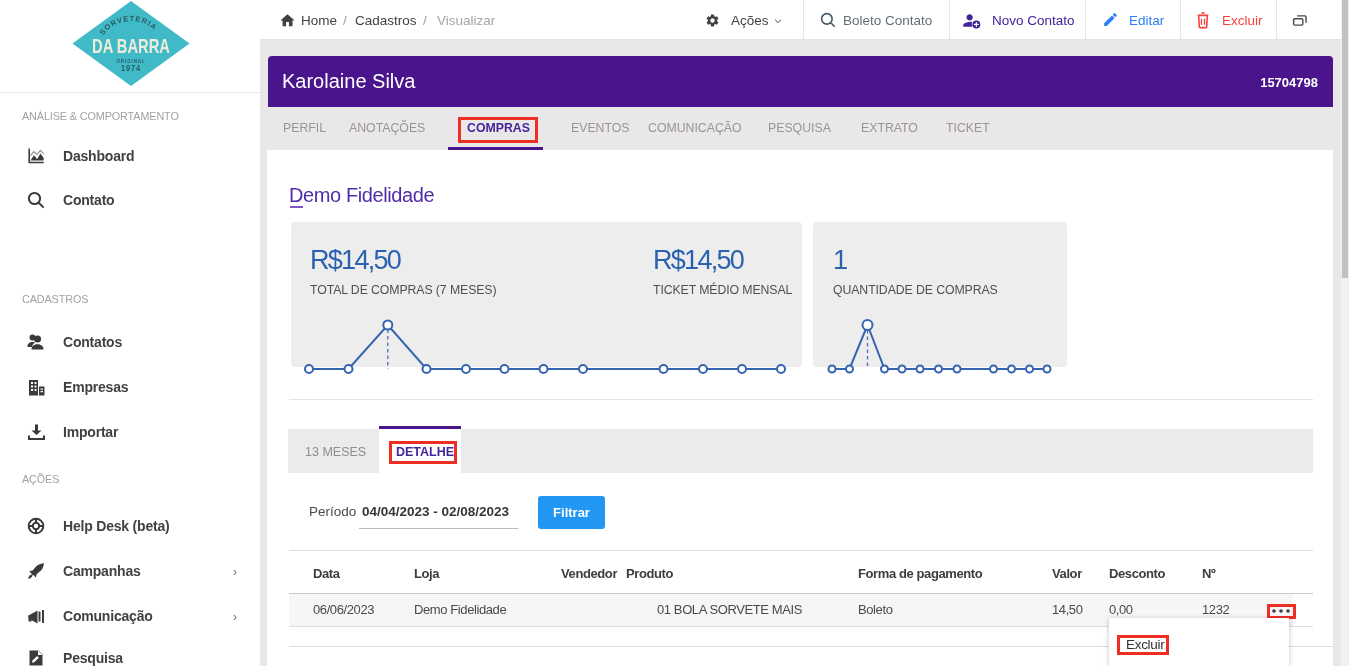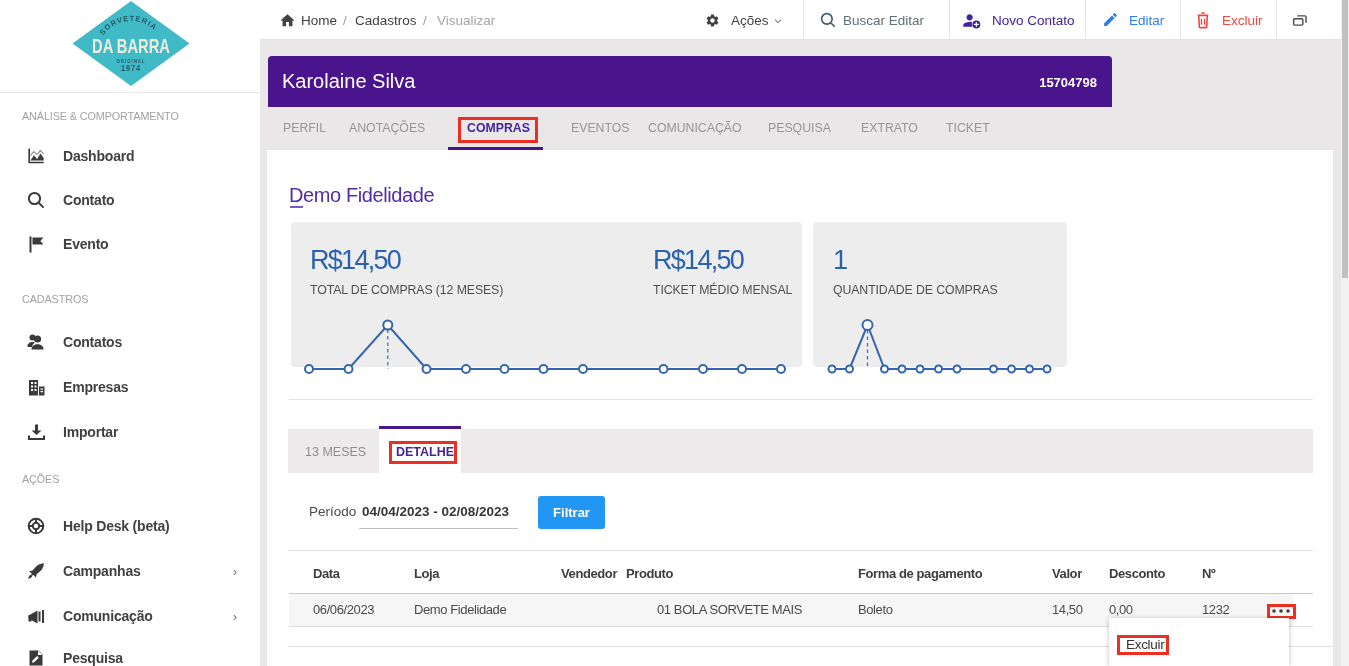--- a/index.html
+++ b/index.html
@@ -16,21 +16,21 @@
 .nav-item svg { position:absolute; left:27px; top:0px; }
 .nav-arrow { position:absolute; left:233px; top:3px; font-size:12px; color:#6f6c70; }
 
 
 #topnav { position:absolute; left:260px; top:0; width:1081px; height:40px; background:#fff; border-bottom:1px solid #e3e1e2; }
 .crumb { position:absolute; top:13px; font-size:13.5px; color:#424242; }
 .nav-sep { position:absolute; top:0; width:1px; height:40px; background:#e7e5e6; }
 .btn-label { position:absolute; top:13px; font-size:13.5px; font-weight:normal; }
 
 
-#purplebar { position:absolute; left:268px; top:56px; width:844px; height:51px; background:#4a148c; border-radius:4px 4px 0 0; }
+#purplebar { position:absolute; left:268px; top:56px; width:1065px; height:51px; background:#4a148c; border-radius:4px 4px 0 0; }
 #purplebar .name { position:absolute; left:14px; top:14px; font-size:20px; color:#fff; }
 #purplebar .num { position:absolute; right:15px; top:19px; font-size:13px; font-weight:bold; color:#fff; }
 .tab { position:absolute; top:121px; font-size:12.3px; color:#98959a; }
 #panel { position:absolute; left:267px; top:150px; width:1066px; height:516px; background:#fff; }
 
 .card { position:absolute; top:222px; height:145px; background:#eeedee; border-radius:4px; }
 .metric-val { position:absolute; font-size:27px; letter-spacing:-1.7px; color:#2a62b0; }
 .metric-lbl { position:absolute; font-size:12.3px; letter-spacing:-0.1px; color:#514d50; }
 
 
@@ -74,27 +74,20 @@
       </svg>
       <span class="txt">Dashboard</span>
     </div>
   <div class="nav-item" style="top:191px;" id="it-consulta">
       <svg width="18" height="18" viewBox="0 0 18 18">
         <circle cx="7.5" cy="7.5" r="5.6" fill="none" stroke="#3a3a3a" stroke-width="2"></circle>
         <path d="M11.7 11.7L16.6 16.6" stroke="#3a3a3a" stroke-width="2"></path>
       </svg>
       <span class="txt">Contato</span>
     </div>
-  <div class="nav-item" style="top:235px;" id="it-evento">
-      <svg width="18" height="18" viewBox="0 0 18 18">
-        <path fill="#3a3a3a" d="M2.5 1.5h2v16h-2z"></path>
-        <path fill="#3a3a3a" d="M5.5 2.5h11l-3.2 3.5 3.2 3.5h-11z"></path>
-      </svg>
-      <span class="txt">Evento</span>
-    </div>
 
   <div class="sec-label" style="top:293px;">CADASTROS</div>
 
   <div class="nav-item" style="top:333px;" id="it-contatos">
       <svg width="18" height="18" viewBox="0 0 18 18">
         <circle cx="5.5" cy="4.5" r="3" fill="#3a3a3a"></circle>
         <path fill="#3a3a3a" d="M0.5 13c0-2.5 2.6-4 5-4 .8 0 1.6.15 2.4.45A7 7 0 0 0 5 13.5v.5H.5z"></path>
         <circle cx="10.5" cy="6" r="3.6" fill="#3a3a3a"></circle>
         <path fill="#3a3a3a" d="M4.5 16c0-3 3-4.7 6-4.7s6 1.7 6 4.7v.6h-12z"></path>
       </svg>
@@ -171,21 +164,21 @@
   </svg>
 <span class="crumb" style="left:731px;">Ações</span>
 <svg class="abs" style="left:772px; top:16px;" width="12" height="10" viewBox="0 0 24 24">
     <path fill="none" stroke="#424242" stroke-width="2.4" d="M5 9l7 7 7-7"></path>
   </svg>
 
 <div class="nav-sep" style="left:803px;"></div>
 <svg class="abs" style="left:819px; top:11px;" width="18" height="18" viewBox="0 0 24 24">
     <path fill="none" stroke="#455a64" stroke-width="2.2" d="M10.5 3.5a7 7 0 1 1 0 14 7 7 0 0 1 0-14zm5.2 12.2L21 21"></path>
   </svg>
-<span class="btn-label" style="left:843px; color:#5f7078;">Buscar Editar</span>
+<span class="btn-label" style="left:843px; color:#5f7078;">Boleto Contato</span>
 
 <div class="nav-sep" style="left:949px;"></div>
 <svg class="abs" style="left:962px; top:11px;" width="20" height="19" viewBox="0 0 24 24">
     <path fill="#42229a" d="M9 12c2.2 0 4-1.8 4-4s-1.8-4-4-4-4 1.8-4 4 1.8 4 4 4zm0 2c-2.7 0-8 1.3-8 4v2h11.5a6.5 6.5 0 0 1-.4-6c-1-.4-2.1-.6-3.1 0z"></path>
     <path fill="#42229a" d="M17.5 12a5 5 0 1 0 0 10 5 5 0 0 0 0-10zm0 1.8c.4 0 .8.3.8.8v1.6h1.6c.4 0 .8.3.8.8s-.3.8-.8.8h-1.6v1.6c0 .4-.3.8-.8.8s-.8-.3-.8-.8v-1.6h-1.6c-.4 0-.8-.3-.8-.8s.3-.8.8-.8h1.6v-1.6c0-.4.3-.8.8-.8z"></path>
   </svg>
 <span class="btn-label" style="left:992px; color:#42229a;">Novo Contato</span>
 
 <div class="nav-sep" style="left:1085px;"></div>
 <svg class="abs" style="left:1102px; top:11px;" width="17" height="17" viewBox="0 0 24 24">
@@ -223,21 +216,21 @@
 
 <div id="panel"></div>
 
 <div class="abs" style="left:289px; top:184px; font-size:20px; letter-spacing:-0.4px; color:#512da8;">Demo Fidelidade</div>
 <div class="abs" style="left:290px; top:206px; width:13px; height:2px; background:#7e57c2;"></div>
 
 <div class="card" style="left:291px; width:511px;"></div>
 <div class="card" style="left:813px; width:254px;"></div>
 
 <span class="metric-val" style="left:310px; top:245px;">R$14,50</span>
-<span class="metric-lbl" style="left:310px; top:283px;">TOTAL DE COMPRAS (12 MESES)</span>
+<span class="metric-lbl" style="left:310px; top:283px;">TOTAL DE COMPRAS (7 MESES)</span>
 <span class="metric-val" style="left:653px; top:245px;">R$14,50</span>
 <span class="metric-lbl" style="left:653px; top:283px;">TICKET MÉDIO MENSAL</span>
 <span class="metric-val" style="left:833px; top:245px;">1</span>
 <span class="metric-lbl" style="left:833px; top:283px;">QUANTIDADE DE COMPRAS</span>
 
 <svg id="spark1" class="abs" style="left:291px; top:315px;" width="511" height="62">
     <path d="M18 54 L57.5 54 L96.80000000000001 10 L135.5 54 L175 54 L213.5 54 L252.5 54 L292 54 L372.5 54 L412 54 L451 54 L490 54 " fill="none" stroke="#3465ae" stroke-width="2"></path>
     <path d="M96.80000000000001 14.5 V 54" fill="none" stroke="#4a6fb5" stroke-width="1.3" stroke-dasharray="3.5,3"></path>
     <circle cx="18" cy="54" r="4" fill="#fff" stroke="#3465ae" stroke-width="2"></circle>
     <circle cx="57.5" cy="54" r="4" fill="#fff" stroke="#3465ae" stroke-width="2"></circle>

